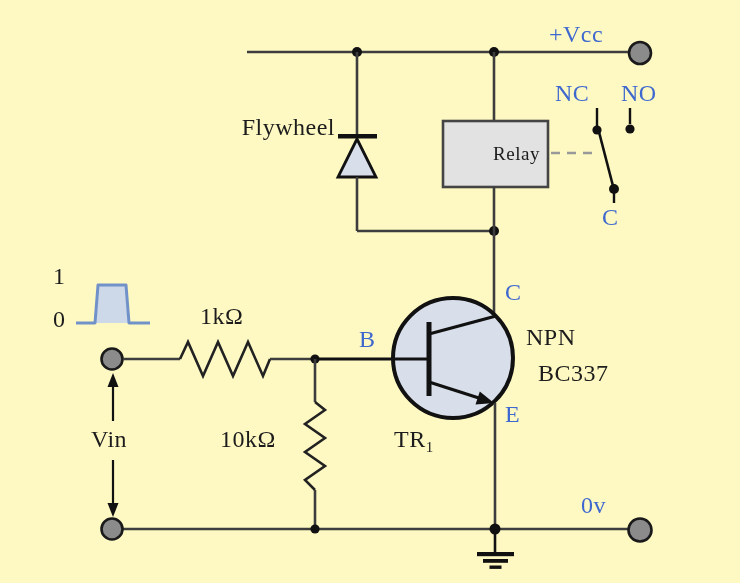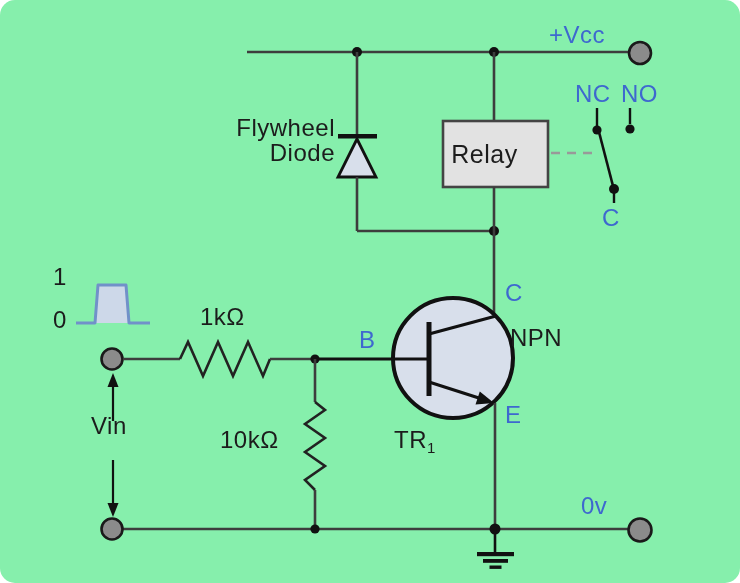--- a/index.html
+++ b/index.html
@@ -1,30 +1,30 @@
 <!DOCTYPE html>
 <html><head>
 <meta charset="utf-8">
 <style>
   html,body{margin:0;padding:0;background:#fff;}
   .stage{
-    position:relative;width:740px;height:583px;background:#86efac;
-    font-family:Liberation Sans, sans-serif;overflow:hidden;border-radius:15px;
+    position:relative;width:740px;height:583px;background:#fef9c3;
+    font-family:Liberation Serif, serif;overflow:hidden;
   }
   .stage svg{position:absolute;left:0;top:0;}
   .lbl{
     position:absolute;font-size:24px;line-height:1.05;white-space:nowrap;
     color:#1c1c1c;letter-spacing:0.5px;
   }
   .lbl.blue{color:#3e68cf;}
   .lbl.center{text-align:right;}
   .relay-box-label{
     position:absolute;left:443px;top:121px;width:83px;height:66px;
     display:flex;align-items:center;justify-content:center;
-    font-size:25px;color:#1c1c1c;letter-spacing:0.5px;
+    font-size:19px;color:#1c1c1c;letter-spacing:0.5px;padding-left:32px;
   }
   .sub{font-size:15px;vertical-align:-5px;}
 </style>
 </head>
 <body>
 
 <div class="stage">
 
   <svg width="740" height="583" viewBox="0 0 740 583">
 
@@ -96,39 +96,39 @@
 
     <g>
       <line x1="495" y1="529" x2="495" y2="552" stroke="#111" stroke-width="2.6"></line>
       <rect x="477" y="552" width="37" height="4.2" fill="#111"></rect>
       <rect x="483" y="559" width="25" height="3.8" fill="#111"></rect>
       <rect x="489.5" y="565.5" width="12" height="3.4" fill="#111"></rect>
     </g>
   </svg>
 
   <div class="lbl blue" style="left:549px;top:22px;">+Vcc</div>
-  <div class="lbl blue" style="left:555px;top:81px;margin-left:20px;">NC</div>
+  <div class="lbl blue" style="left:555px;top:81px;">NC</div>
   <div class="lbl blue" style="left:621px;top:81px;text-align:right;">NO</div>
   <div class="lbl blue" style="left:602px;top:205px;">C</div>
 
   <div class="lbl center" style="left:207px;top:115px;width:128px;">
     <div>Flywheel</div>
-    <div>Diode</div>
   </div>
 
   <div class="relay-box-label">Relay</div>
 
   <div class="lbl blue" style="left:505px;top:280px;">C</div>
   <div class="lbl blue" style="left:505px;top:402px;">E</div>
   <div class="lbl blue" style="left:359px;top:327px;">B</div>
 
-  <div class="lbl" style="left:510px;top:325px;">NPN</div>
+  <div class="lbl" style="left:526px;top:325px;">NPN</div>
+  <div class="lbl" style="left:538px;top:361px;">BC337</div>
   <div class="lbl" style="left:386px;top:427px;margin-left:8px;"><span>TR</span><span class="sub">1</span></div>
 
   <div class="lbl" style="left:200px;top:304px;">1kΩ</div>
   <div class="lbl" style="left:220px;top:427px;">10kΩ</div>
-  <div class="lbl" style="left:91px;top:413px;">Vin</div>
+  <div class="lbl" style="left:91px;top:427px;">Vin</div>
 
   <div class="lbl" style="left:53px;top:264px;">1</div>
   <div class="lbl" style="left:53px;top:307px;">0</div>
 
   <div class="lbl blue" style="left:581px;top:493px;text-align:center;">0v</div>
 </div>
 
 </body></html>

